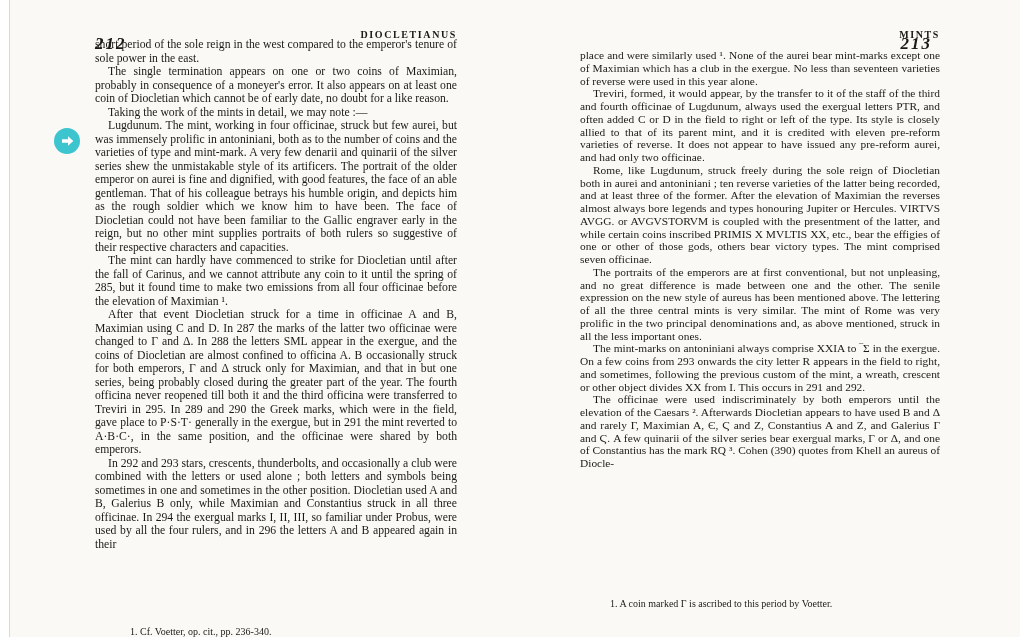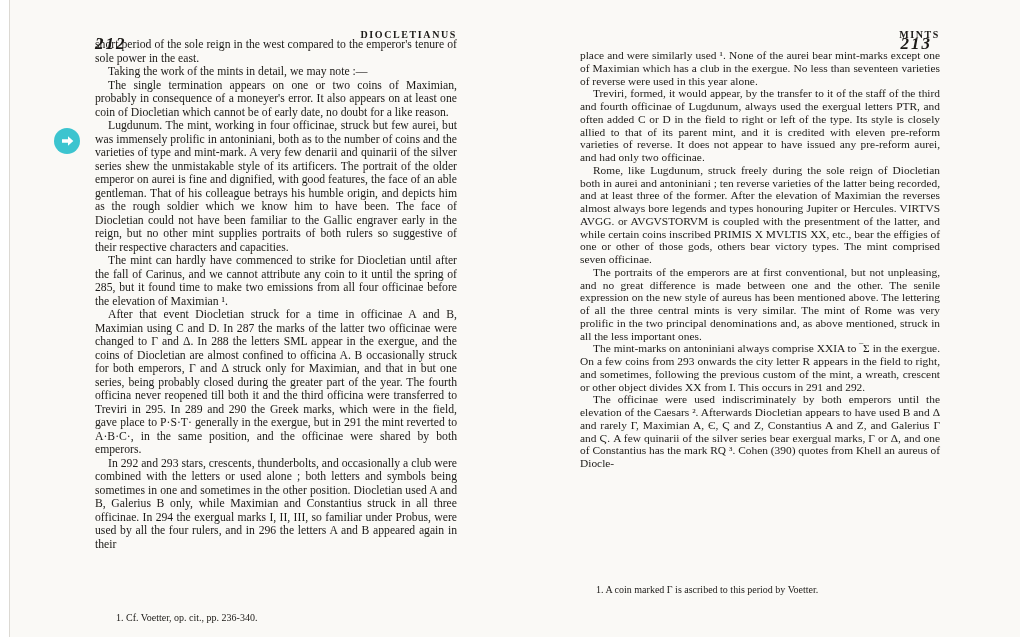--- a/index.html
+++ b/index.html
@@ -29,41 +29,41 @@
     font-size:10px;letter-spacing:1.6px;margin-top:12px;
   }
   .body-text{text-align:justify;}
   .page-left  .body-text{font-size:11.7px;line-height:13.5px;}
   .page-right .body-text{font-size:11.4px;line-height:12.75px;margin-top:11px;}
   .body-text p{margin:0;text-indent:13px;}
   .body-text p:first-child{text-indent:0;}
   .footnotes{position:absolute;left:0;right:0;font-size:10px;line-height:12.8px;}
   .page-left  .footnotes{top:596px;padding-left:19px;}
   .page-right .footnotes{top:568px;padding-left:14px;}
-  .footnotes p{margin:2px;}
+  .footnotes p{margin:16px;}
   .marker{
     position:absolute;left:54px;top:128px;width:26px;height:26px;
     border-radius:50%;display:flex;align-items:center;justify-content:center;
   }
   .marker svg{display:block;}
 </style>
 </head>
 <body>
 
 <div class="edge-strip"></div>
 
 <section class="page page-left">
   <header class="page-header">
     <span class="pagenum">212</span>
     <span class="runhead">DIOCLETIANUS</span>
   </header>
   <div class="body-text">
       <p>short period of the sole reign in the west compared to the emperor's tenure of sole power in the east.</p>
+      <p>The single termination appears on one or two coins of Maximian, probably in consequence of a moneyer's error. It also appears on at least one coin of Diocletian which cannot be of early date, no doubt for a like reason.</p>
       <p>Taking the work of the mints in detail, we may note :—</p>
-      <p>The single termination appears on one or two coins of Maximian, probably in consequence of a moneyer's error. It also appears on at least one coin of Diocletian which cannot be of early date, no doubt for a like reason.</p>
       <p>Lugdunum. The mint, working in four officinae, struck but few aurei, but was immensely prolific in antoniniani, both as to the number of coins and the varieties of type and mint-mark. A very few denarii and quinarii of the silver series shew the unmistakable style of its artificers. The portrait of the older emperor on aurei is fine and dignified, with good features, the face of an able gentleman. That of his colleague betrays his humble origin, and depicts him as the rough soldier which we know him to have been. The face of Diocletian could not have been familiar to the Gallic engraver early in the reign, but no other mint supplies portraits of both rulers so suggestive of their respective characters and capacities.</p>
       <p>The mint can hardly have commenced to strike for Diocletian until after the fall of Carinus, and we cannot attribute any coin to it until the spring of 285, but it found time to make two emissions from all four officinae before the elevation of Maximian ¹.</p>
       <p>After that event Diocletian struck for a time in officinae A and B, Maximian using C and D. In 287 the marks of the latter two officinae were changed to Γ and Δ. In 288 the letters SML appear in the exergue, and the coins of Diocletian are almost confined to officina A. B occasionally struck for both emperors, Γ and Δ struck only for Maximian, and that in but one series, being probably closed during the greater part of the year. The fourth officina never reopened till both it and the third officina were transferred to Treviri in 295. In 289 and 290 the Greek marks, which were in the field, gave place to P·S·T· generally in the exergue, but in 291 the mint reverted to A·B·C·, in the same position, and the officinae were shared by both emperors.</p>
       <p>In 292 and 293 stars, crescents, thunderbolts, and occasionally a club were combined with the letters or used alone ; both letters and symbols being sometimes in one and sometimes in the other position. Diocletian used A and B, Galerius B only, while Maximian and Constantius struck in all three officinae. In 294 the exergual marks I, II, III, so familiar under Probus, were used by all the four rulers, and in 296 the letters A and B appeared again in their</p>
     </div>
   <div class="footnotes">
       <p>1. Cf. Voetter, op. cit., pp. 236-340.</p>
     </div>
 </section>
 

